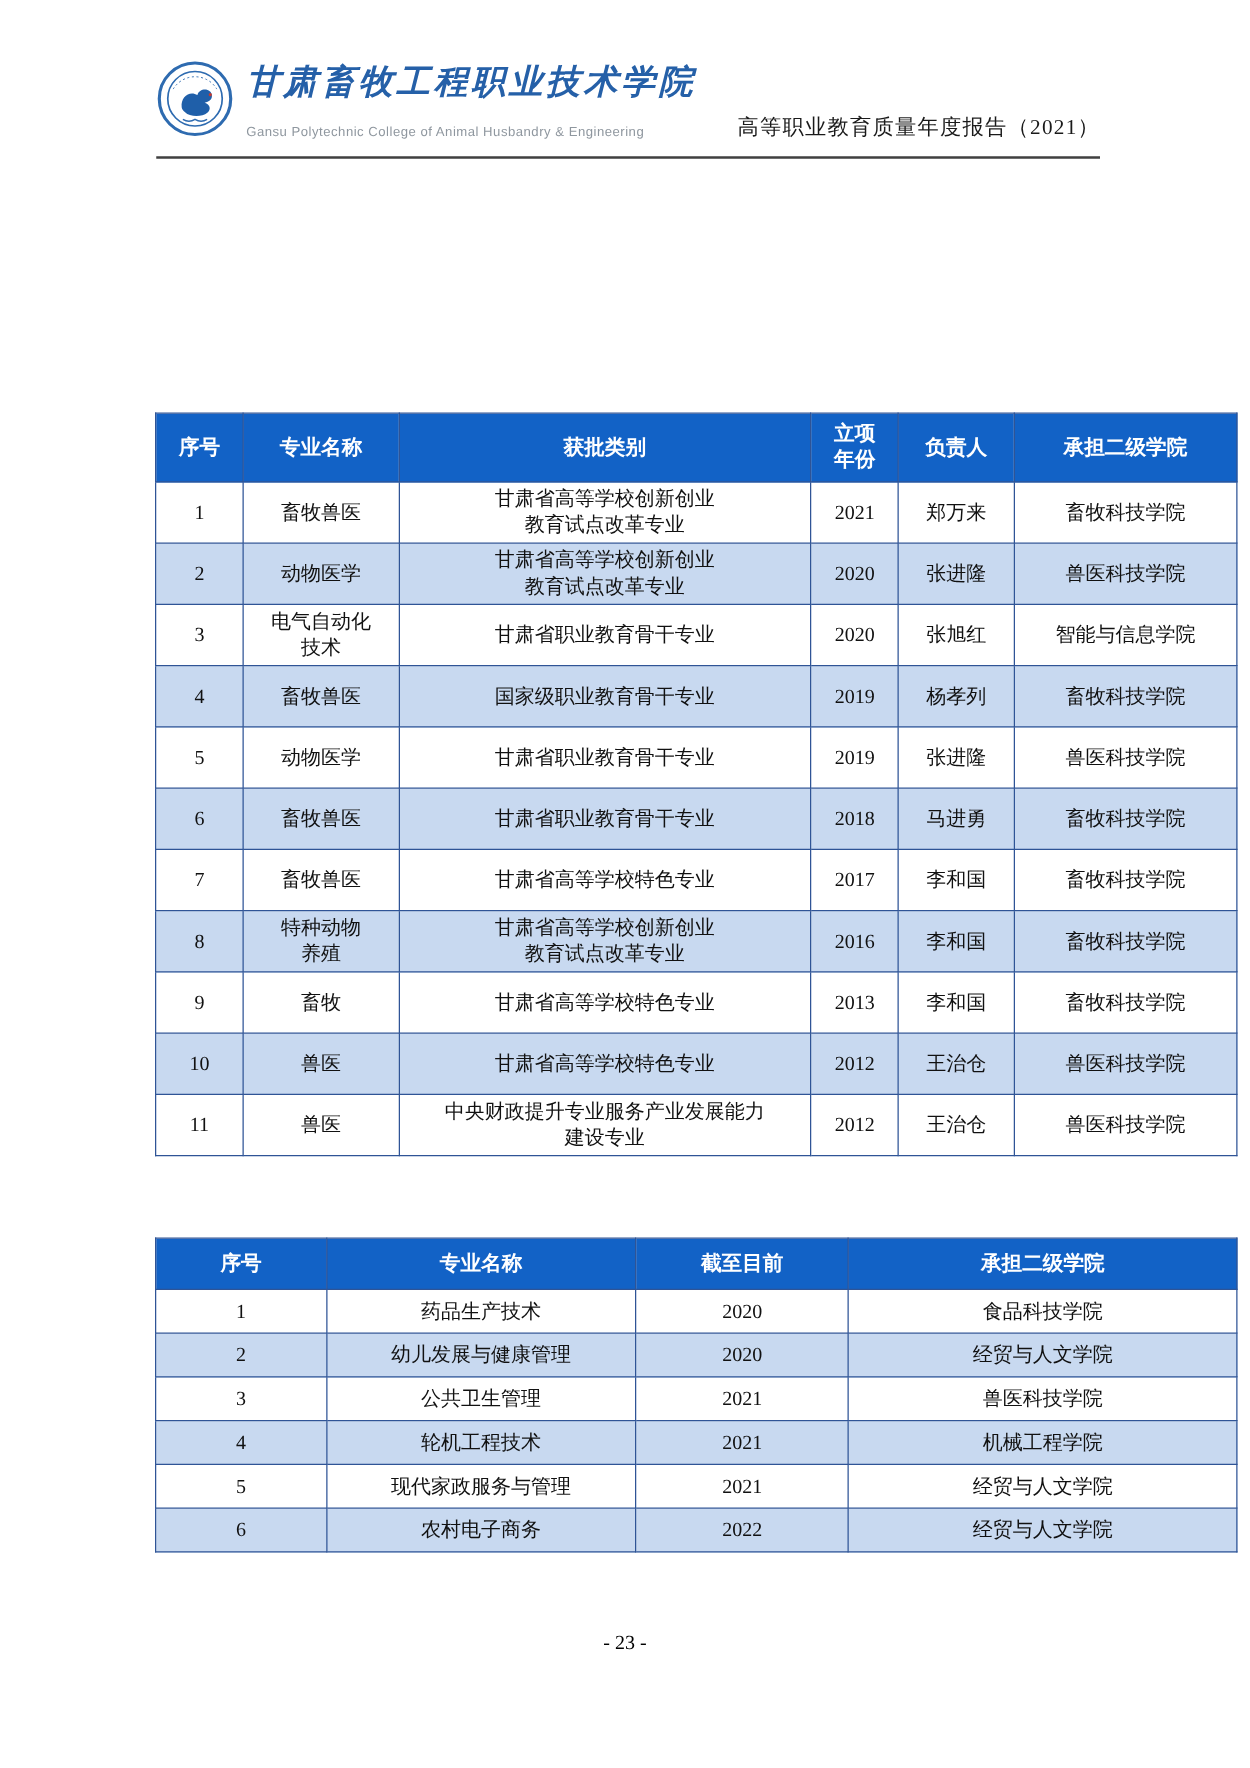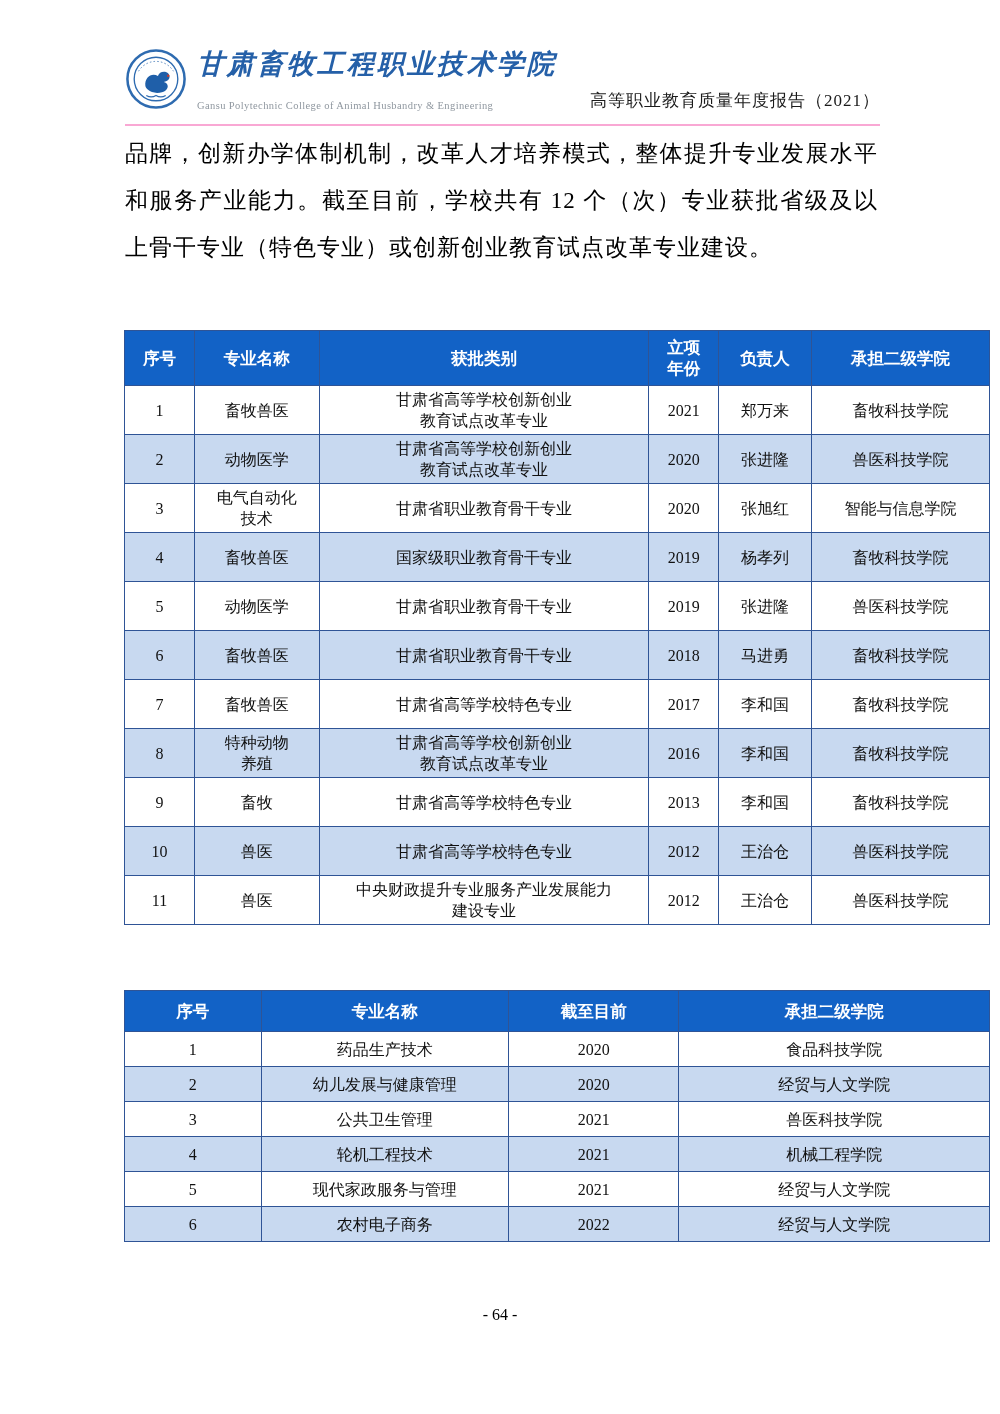--- a/index.html
+++ b/index.html
@@ -1,25 +1,25 @@
 <!DOCTYPE html>
 <html lang="zh"><head>
 <meta charset="utf-8">
 <style>
   html,body{margin:0;padding:0;background:#ffffff;}
   body{width:1000px;height:1414px;position:relative;font-family:"Liberation Serif","DejaVu Serif",serif;color:#000;}
   .page{position:absolute;inset:0;width:1000px;height:1414px;background:#fff;overflow:hidden;}
 
   
-  .hdr{position:absolute;left:125px;right:120px;top:48px;display:flex;justify-content:space-between;align-items:flex-end;padding-bottom:10px;border-bottom:2px solid #f9a8d4;}
+  .hdr{position:absolute;left:125px;right:120px;top:48px;display:flex;justify-content:space-between;align-items:flex-end;padding-bottom:10px;border-bottom:2px solid #404040;}
   .logo-wrap{display:flex;align-items:center;gap:10px;}
   .logo-svg{flex:0 0 auto;}
   .name-col{display:flex;flex-direction:column;line-height:1.1;}
   .cn-name{font-size:27px;font-weight:bold;color:#2560A8;letter-spacing:3px;font-style:italic;font-family:"Liberation Serif",serif;}
-  .en-name{font-size:10.5px;color:#8F979F;letter-spacing:.4px;margin-top:20px;font-family:Liberation Serif, serif;}
+  .en-name{font-size:10.5px;color:#8F979F;letter-spacing:.4px;margin-top:20px;font-family:Liberation Sans, sans-serif;}
   .report-title{font-size:17px;color:#1a1a1a;font-family:"Liberation Serif",serif;letter-spacing:1px;padding-bottom:2px;}
 
   
   .para{position:absolute;left:125px;width:753px;top:130px;font-size:23px;line-height:47px;text-align:justify;text-justify:inter-ideograph;letter-spacing:1px;}
 
   
   .tbl-caption{position:absolute;left:124px;width:766px;text-align:center;font-family:"Liberation Sans","DejaVu Sans",sans-serif;font-weight:bold;font-size:15.5px;color:#000;margin-top:28px;}
   .cap1{top:306px;}
   .cap2{top:967px;}
 
@@ -56,21 +56,20 @@
         </svg>
       </span>
       <span class="name-col">
         <span class="cn-name">甘肃畜牧工程职业技术学院</span>
         <span class="en-name">Gansu Polytechnic College of Animal Husbandry &amp; Engineering</span>
       </span>
     </div>
     <div class="report-title">高等职业教育质量年度报告（2021）</div>
   </div>
 
-  <div class="para">品牌，创新办学体制机制，改革人才培养模式，整体提升专业发展水平和服务产业能力。截至目前，学校共有 12 个（次）专业获批省级及以上骨干专业（特色专业）或创新创业教育试点改革专业建设。</div>
 
   <div class="tbl-caption cap1">表 3-1　省级及以上品牌（骨干）专业建设情况一览表</div>
   <table class="tbl1">
     <colgroup>
         <col style="width: 8.1%;">
         <col style="width: 14.4%;">
         <col style="width: 38.1%;">
         <col style="width: 8.1%;">
         <col style="width: 10.7%;">
         <col style="width: 20.6%;">
@@ -232,14 +231,14 @@
         </tr>
         <tr class="stripe">
           <td>6</td>
           <td>农村电子商务</td>
           <td>2022</td>
           <td>经贸与人文学院</td>
         </tr>
       </tbody>
   </table>
 
-  <div class="pagenum">- 64 -</div>
+  <div class="pagenum">- 23 -</div>
 </div>
 
 </body></html>

